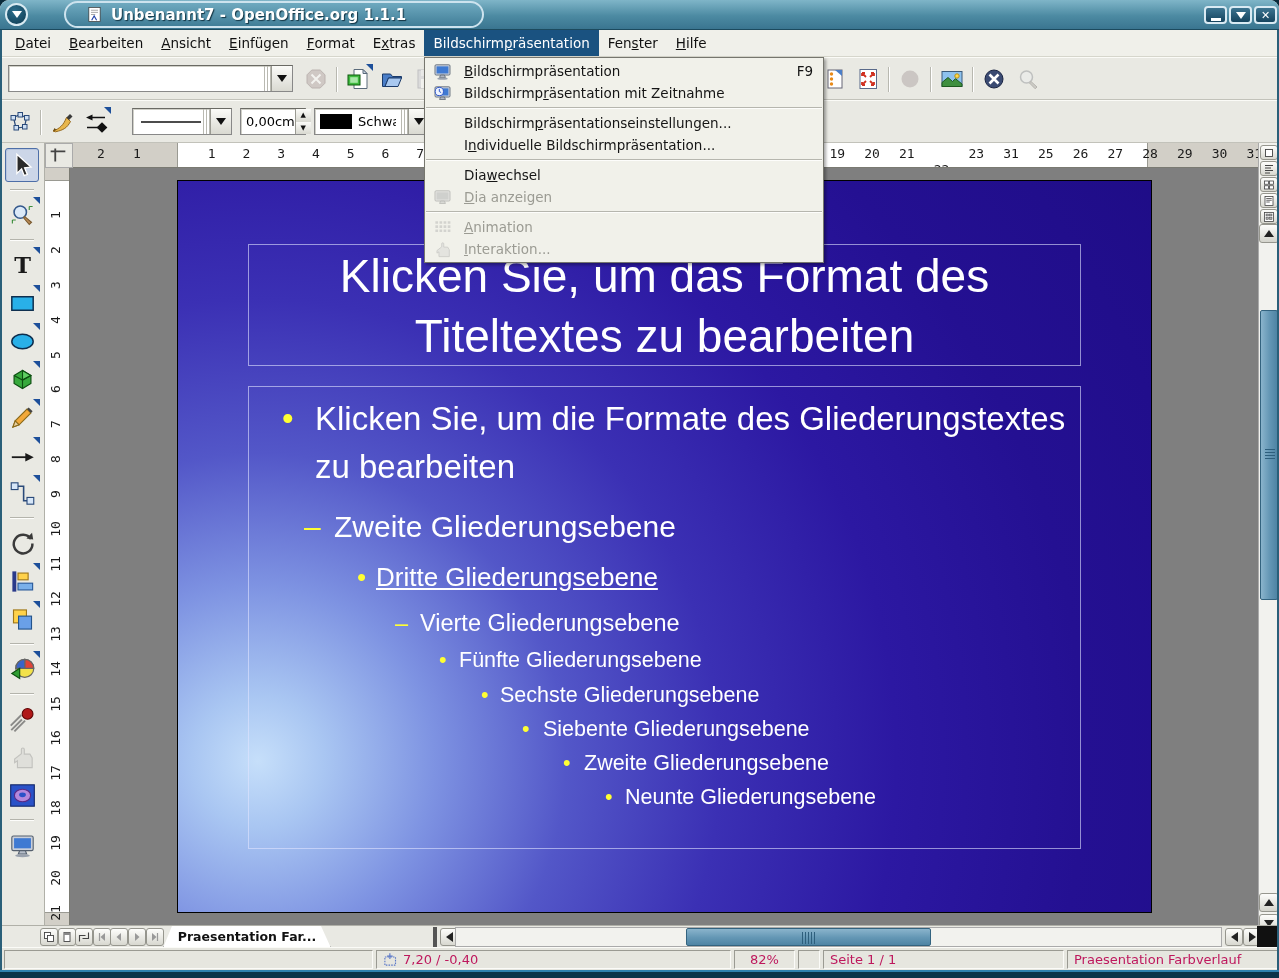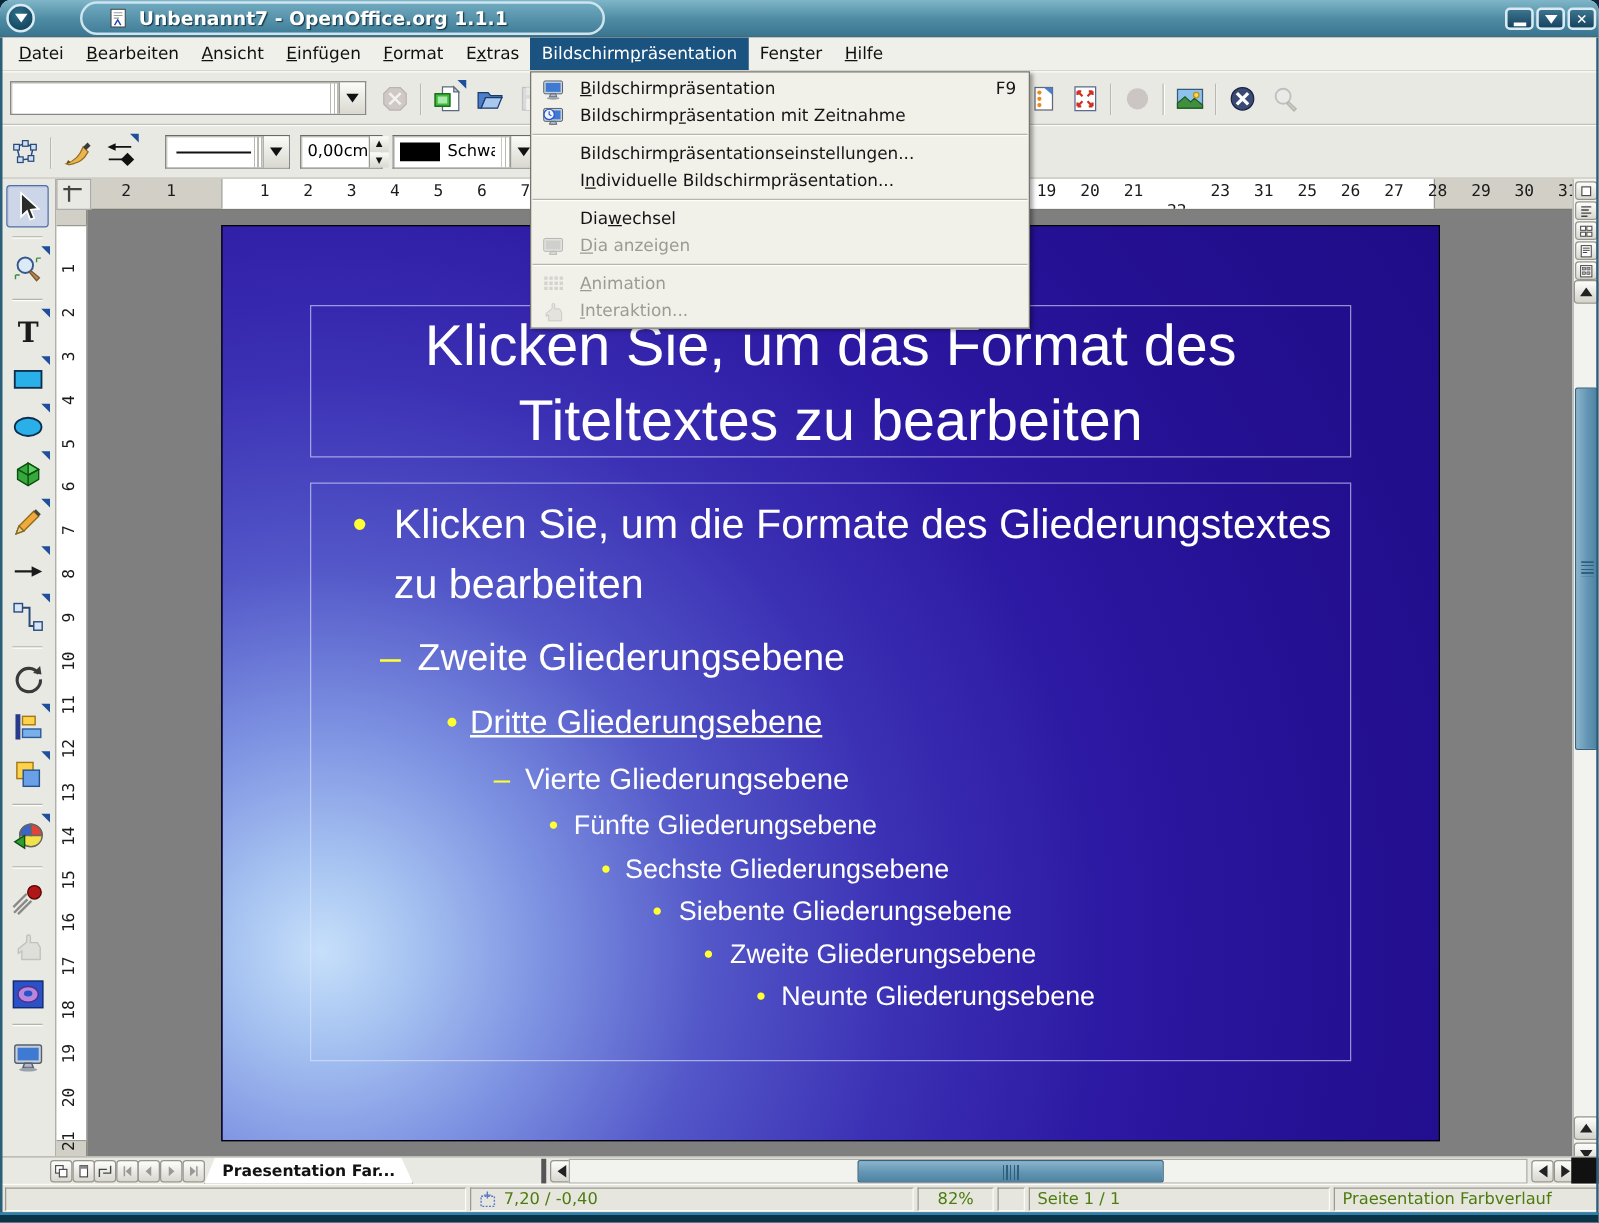--- a/index.html
+++ b/index.html
@@ -83,21 +83,21 @@
 #tabbar{left:0;top:925px;width:1279px;height:22px;background:#e9e9e3;border-top:1px solid #b0b0a8;display:block}
 .tbtn{position:absolute;top:2px;width:18px;height:18px;background:linear-gradient(#fdfdfb,#d8d8d0);border:1px solid #96968e;border-radius:3px;display:flex;align-items:center;justify-content:center}
 .tbtn svg{width:12px;height:12px}
 #slide-tab{position:absolute;left:163px;top:0;width:168px;height:22px;background:#fff;border:1px solid #555;border-top:none;clip-path:polygon(9px 0,calc(100% - 10px) 0,100% 100%,0 100%);display:flex;align-items:center;justify-content:center;font-size:12.5px;font-weight:bold;color:#111}
 #hsplit{position:absolute;left:433px;top:1px;width:4px;height:20px;background:#555}
 #hscroll{position:absolute;left:455px;top:1px;width:767px;height:20px;background:#f2f2ee;border:1px solid #aaa}
 #hthumb{position:absolute;left:230px;top:0;width:245px;height:18px;border:1px solid #33637f;border-radius:2px;background:linear-gradient(#8ab4cc,#6396b4 55%,#4f84a4)}
 #hthumb:after{content:"";position:absolute;top:3px;left:calc(50% - 7px);width:14px;height:12px;background:repeating-linear-gradient(90deg,#2e5f7d 0 1px,transparent 1px 3px)}
 #tab-corner{position:absolute;left:1257px;top:0;width:22px;height:22px;background:#111}
 
-#statusbar{left:0;top:947px;width:1279px;height:23px;background:#e6e6df;border-top:1px solid #fbfbf7;font-size:13px;color:#4d7c0f}
+#statusbar{left:0;top:947px;width:1279px;height:23px;background:#e6e6df;border-top:1px solid #fbfbf7;font-size:13px;color:#be185d}
 .sfield{position:absolute;top:2px;height:19px;border:1px solid;border-color:#9a9a92 #fbfbf8 #fbfbf8 #9a9a92;display:flex;align-items:center;padding:0 6px;gap:5px;white-space:nowrap;overflow:hidden}
 
 .edge{background:#2a5f79;z-index:60}
 #bottombar{left:0;top:970px;width:1279px;height:8px;background:#0b3448;border-top:2px solid #2f81ad;z-index:60}
 </style>
 </head>
 <body>
 
 <div id="win">
 

